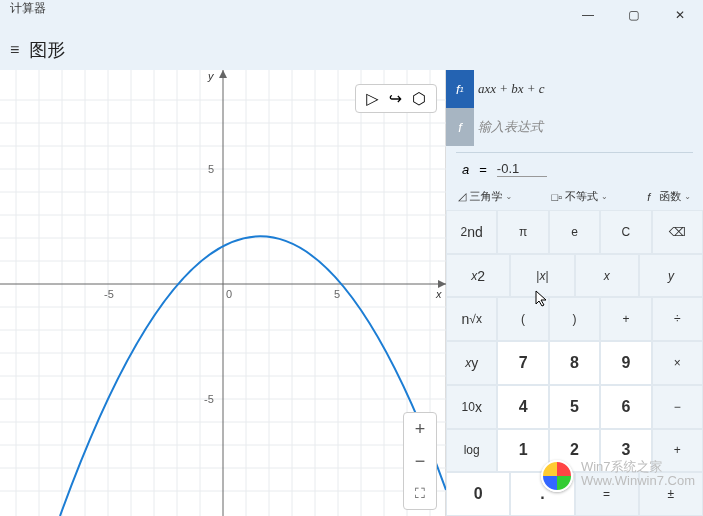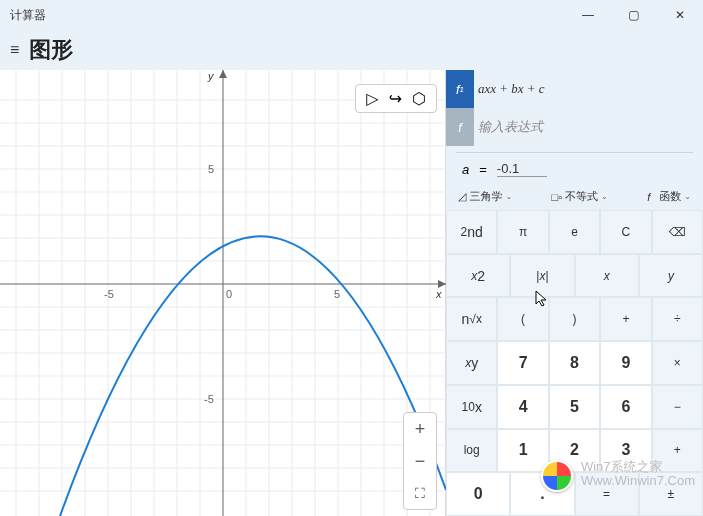--- a/index.html
+++ b/index.html
@@ -1,22 +1,22 @@
 <!DOCTYPE html>
 <html><head>
 <meta charset="utf-8">
 <style>
 *{box-sizing:border-box;margin:0;padding:0;font-family:"Segoe UI","Microsoft YaHei",sans-serif}
 body{width:703px;height:516px;background:#f5f5f5;overflow:hidden;position:relative}
-.titlebar{height:30px;background:#eaf2f9;display:flex;align-items:center;padding-left:10px;font-size:12px;color:#333}
+.titlebar{height:30px;background:#eaf2f9;display:flex;align-items:flex-start;padding-left:10px;font-size:12px;color:#333}
 .win-controls{position:absolute;right:0;top:0;display:flex}
 .win-btn{width:46px;height:30px;display:flex;align-items:center;justify-content:center;font-size:12px;color:#333}
 .header{height:40px;background:#eaf2f9;display:flex;align-items:center;padding-left:10px;gap:10px}
 .burger{font-size:16px;color:#333}
-.header-title{font-size:22px;font-weight:700;color:#222}
+.header-title{font-size:18px;font-weight:400;color:#222}
 .main{display:flex;height:446px}
 .graph-area{width:446px;height:446px;background:#fff;position:relative;border-right:1px solid #ddd}
 .side{width:257px;background:#eaf2f9;display:flex;flex-direction:column}
 .grid-bg{position:absolute;inset:0}
 .grid-bg line{stroke:#e8ebee}
 .grid-bg .axis{stroke:#666;stroke-width:1}
 .axis-label{font-size:11px;fill:#333;font-style:italic}
 .tick-label{font-size:11px;fill:#666}
 .curve{stroke:#1c7dd4;stroke-width:2;fill:none}
 .graph-toolbar{position:absolute;right:8px;top:14px;background:#fff;border:1px solid #ccc;border-radius:4px;display:flex;gap:10px;padding:4px 10px;align-items:center}

